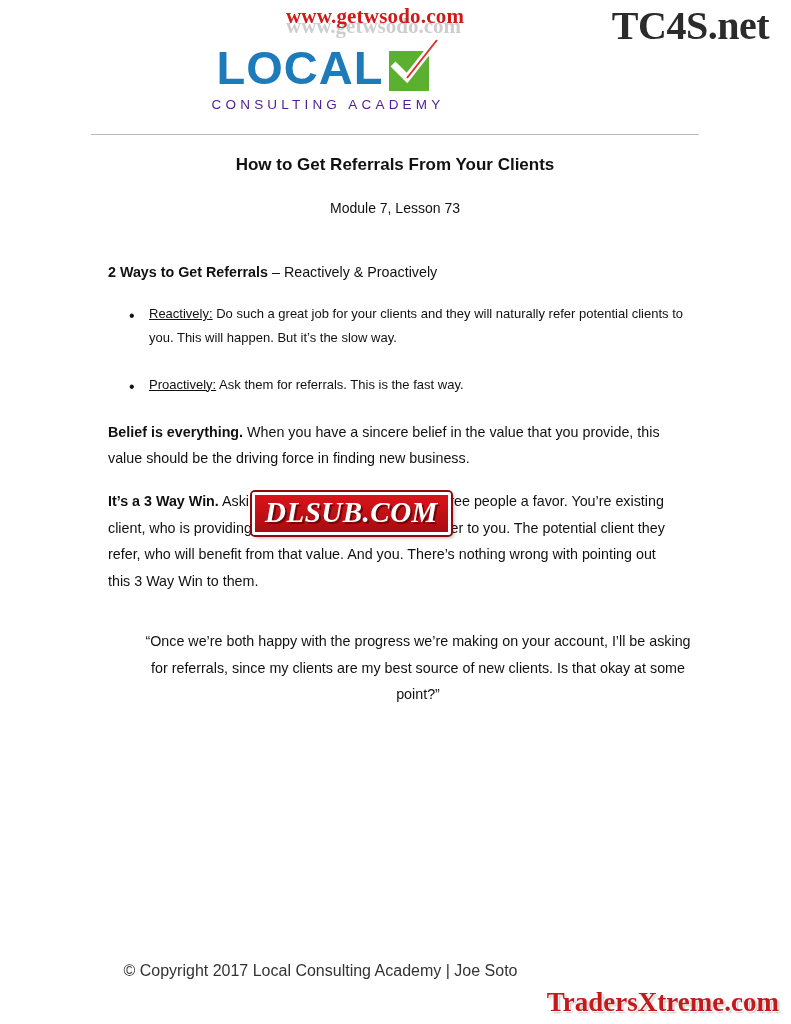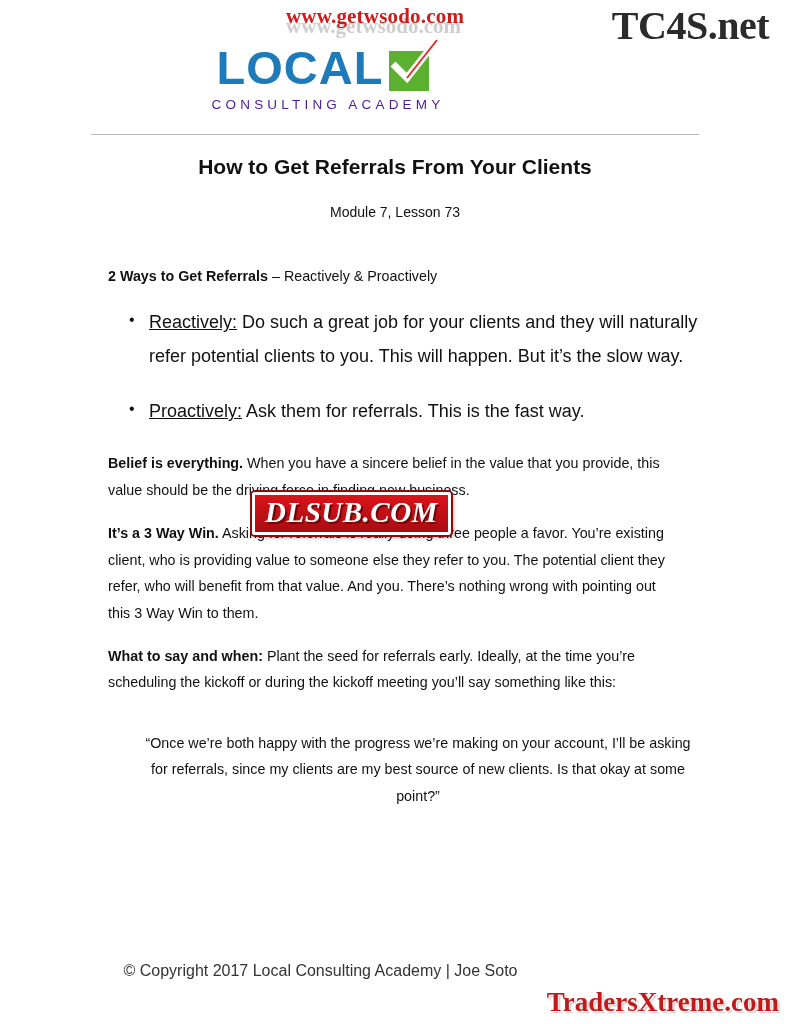--- a/index.html
+++ b/index.html
@@ -151,21 +151,21 @@
   .content {
     position: absolute;
     top: 155px;
     left: 91px;
     width: 608px;
     z-index: 15;
   }
   .doc-title {
     text-align: center;
     font-weight: bold;
-    font-size: 21px;
+    font-size: 17px;
     color: #111;
     margin: 0 0 0 0;
   }
   .doc-sub {
     text-align: center;
     font-size: 14px;
     color: #111;
     margin-top: 25px;
   }
   p.para {
@@ -177,21 +177,21 @@
   .b { font-weight: bold; }
   .u { text-decoration: underline; }
   .block-1 { margin-top: 43px; }
   ul.bullets {
     margin: 10px 0 0 0;
     padding-left: 58px;
     list-style: none;
   }
   ul.bullets li {
     position: relative;
-    font-size: 18px;
+    font-size: 13px;
     line-height: 1.85;
     color: #111;
     margin-bottom: 22px;
   }
   ul.bullets li:before {
     content: "\2022";
     position: absolute;
     left: -20px;
     top: -1px;
     font-size: 16px;
@@ -261,23 +261,20 @@
   </div>
 
   <p class="para block-2">
     <span class="b">Belief is everything.</span><span> When you have a sincere belief in the value that you provide, this value should be the driving force in finding new business.</span>
   </p>
 
   <p class="para block-3">
     <span class="b">It’s a 3 Way Win.</span><span> Asking for referrals is really doing three people a favor. You’re existing client, who is providing value to someone else they refer to you. The potential client they refer, who will benefit from that value. And you. There’s nothing wrong with pointing out this 3 Way Win to them.</span>
   </p>
 
-  <p class="para block-4">
-    <span class="b">What to say and when:</span><span> Plant the seed for referrals early. Ideally, at the time you’re scheduling the kickoff or during the kickoff meeting you’ll say something like this:</span>
-  </p>
 
   <div class="quote">“Once we’re both happy with the progress we’re making on your account, I’ll be asking for referrals, since my clients are my best source of new clients. Is that okay at some point?”</div>
 </div>
 
 <div class="wm-dlsub">
   <span>DLSUB.COM</span>
 </div>
 
 <div class="footer">© Copyright 2017 Local Consulting Academy | Joe Soto</div>
 

